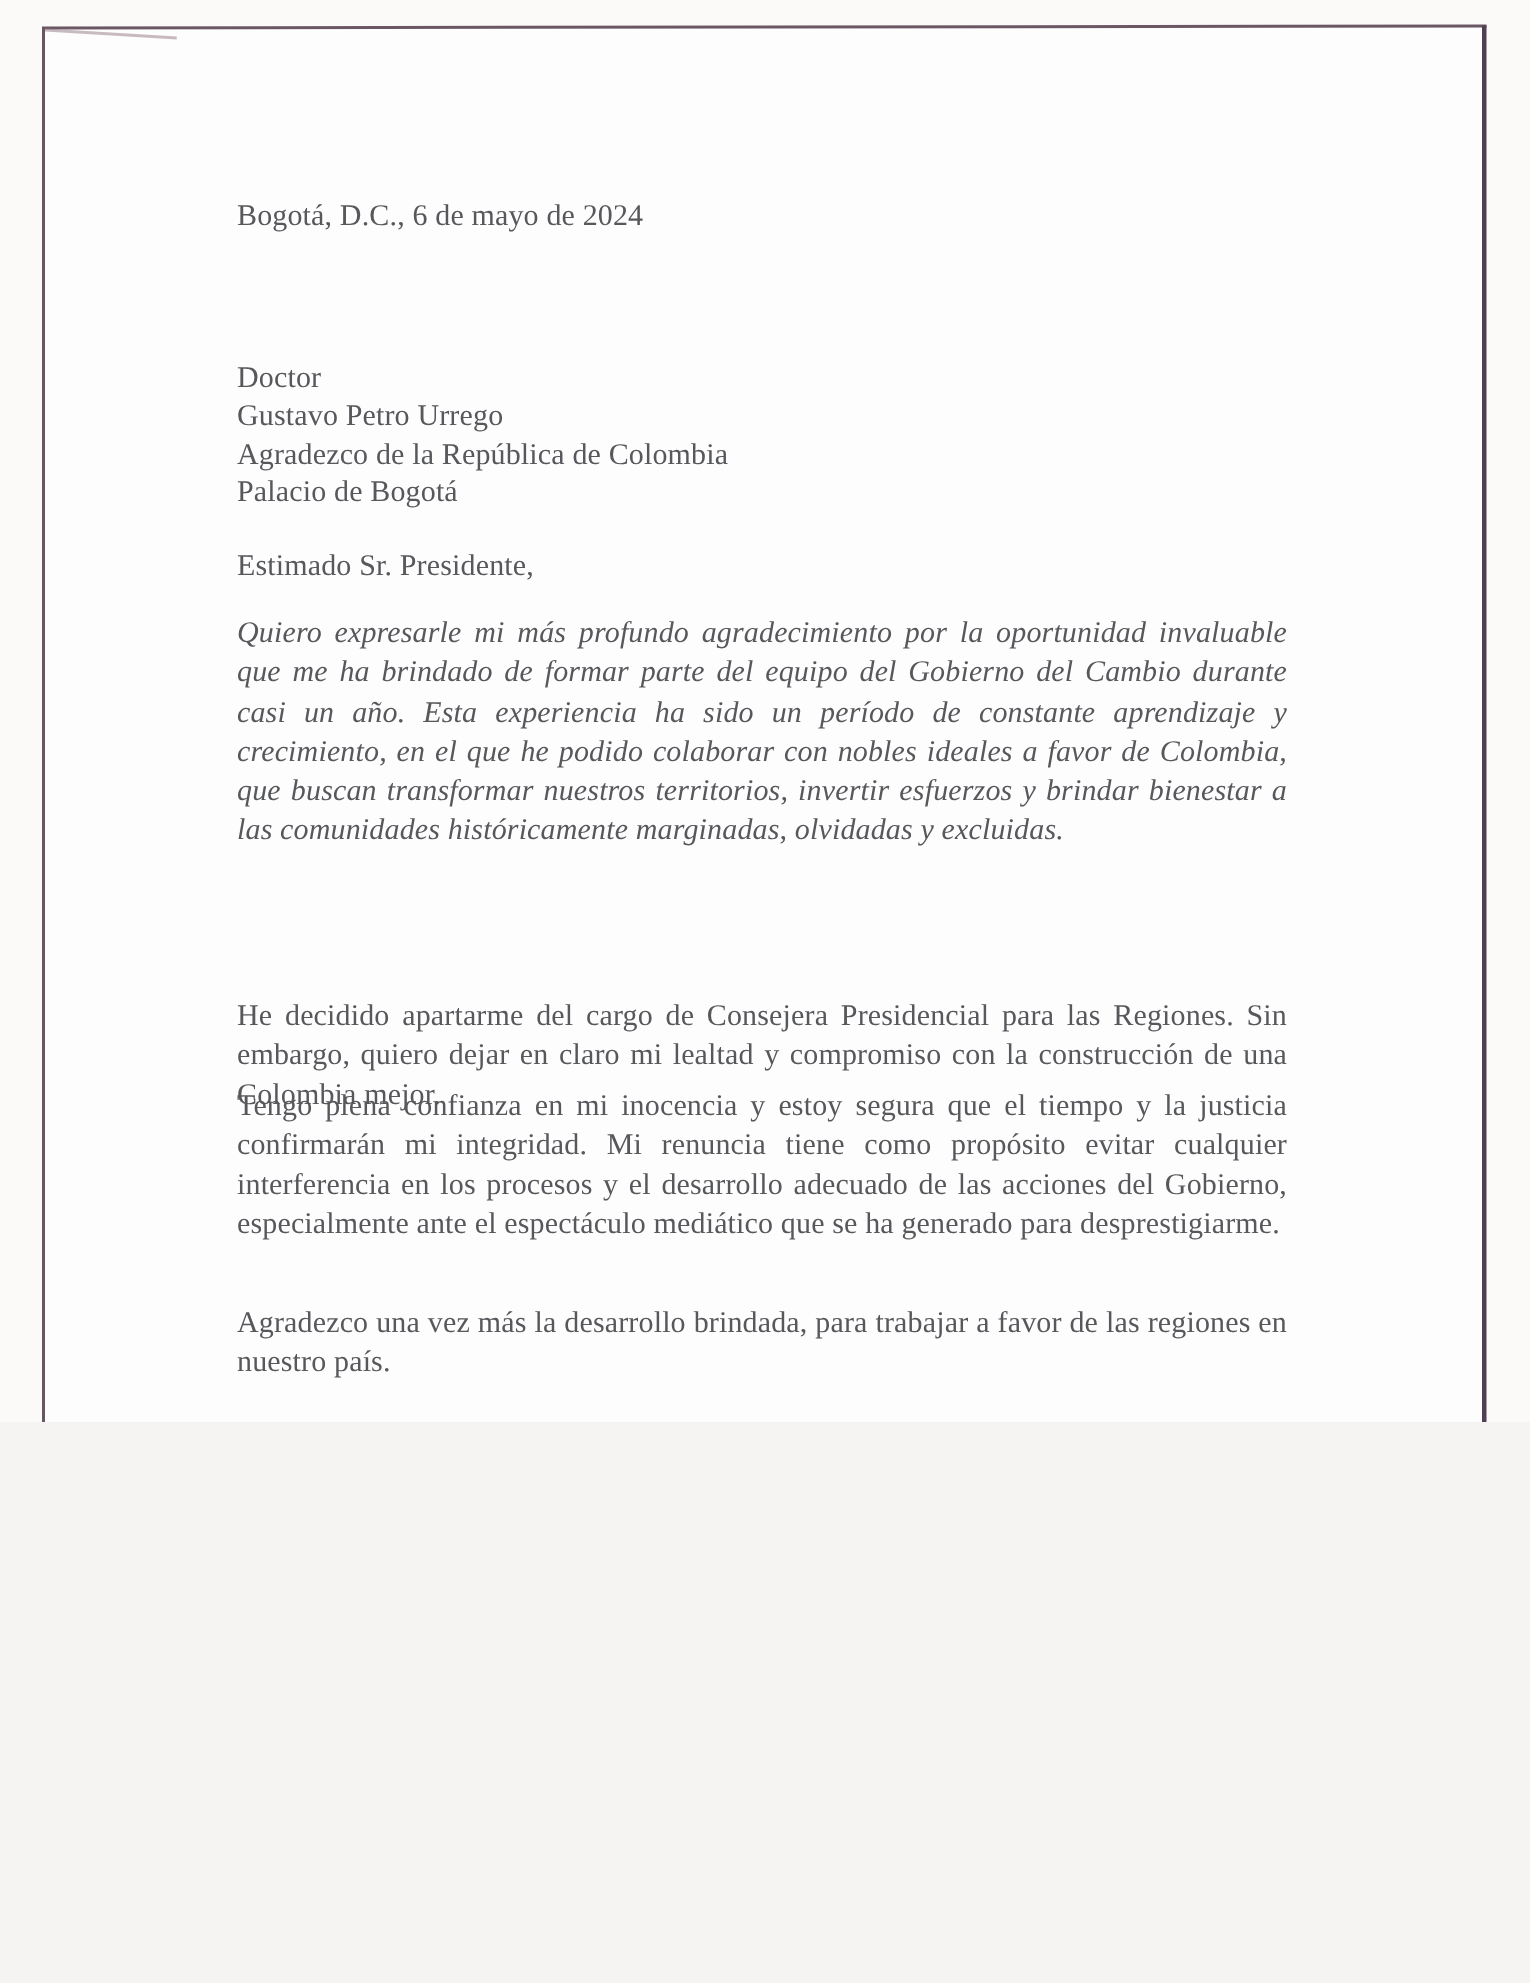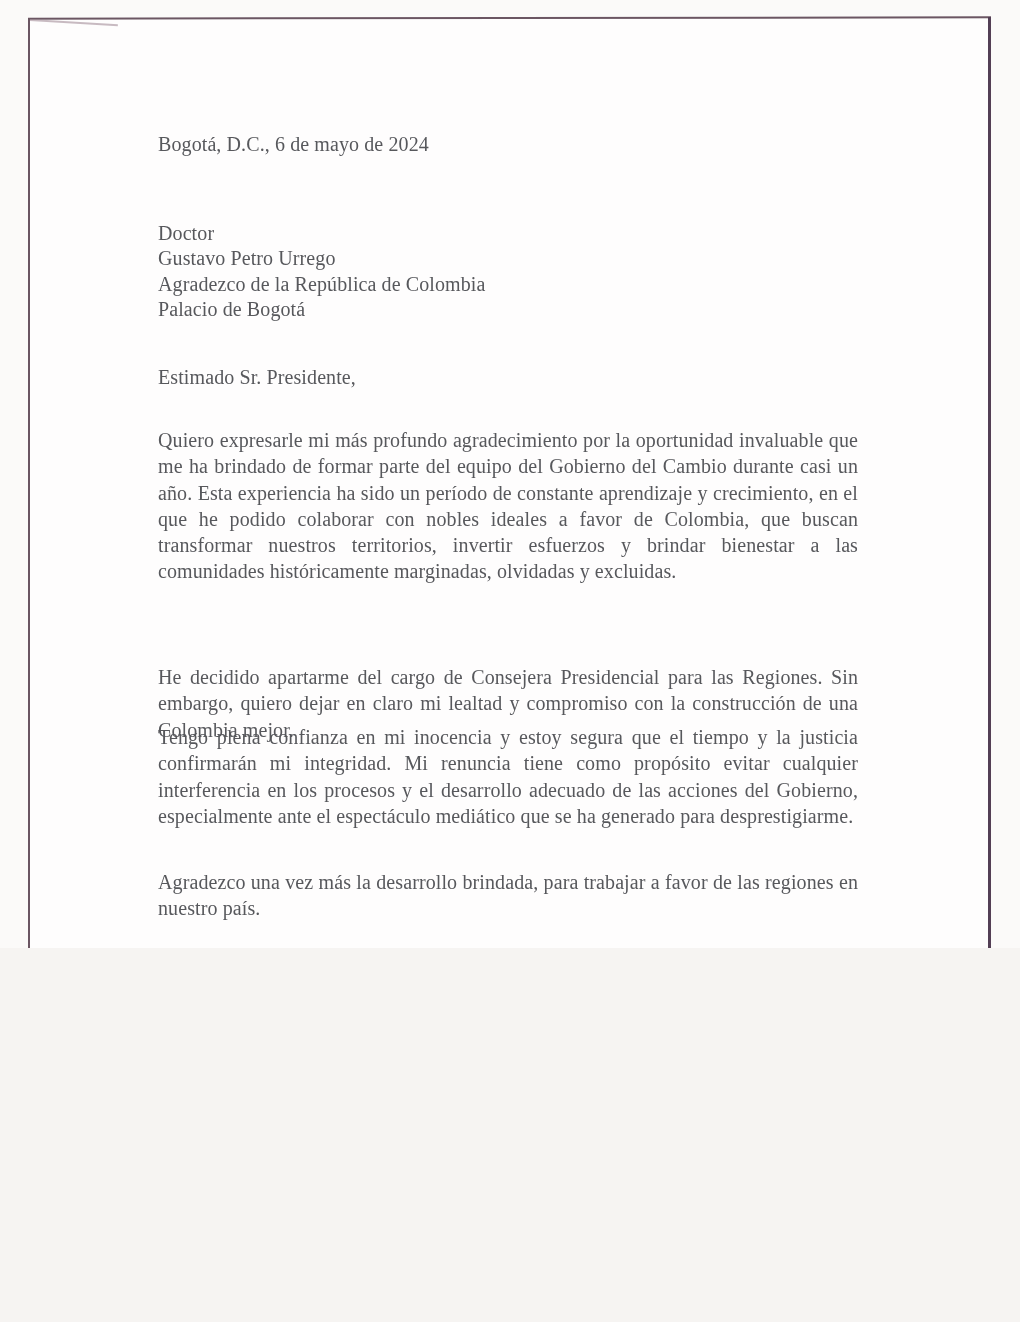--- a/index.html
+++ b/index.html
@@ -55,23 +55,23 @@
     width: 700px;
     color: #57585c;
     font-size: 20px;
     line-height: 26.3px;
     letter-spacing: 0.1px;
   }
   .tblock.justify {
     text-align: justify;
   }
   #date-line      { top: 131px; }
-  #recipient      { top: 221px; line-height: 25.4px; }
+  #recipient      { top: 240px; line-height: 25.4px; }
   #salutation     { top: 364px; }
-  #paragraph-1    { top: 427px; }
+  #paragraph-1    { top: 409px; font-style: italic; }
   #paragraph-2    { top: 624px; margin-top: 40px; }
   #paragraph-3    { top: 724px; }
   #paragraph-4    { top: 869px; }
   #closing-line   { top: 945px; }
   #signature-name { top: 1098px; }
   
   #signature-svg {
     position: absolute;
     left: 140px; top: 935px;
     width: 280px; height: 175px;

